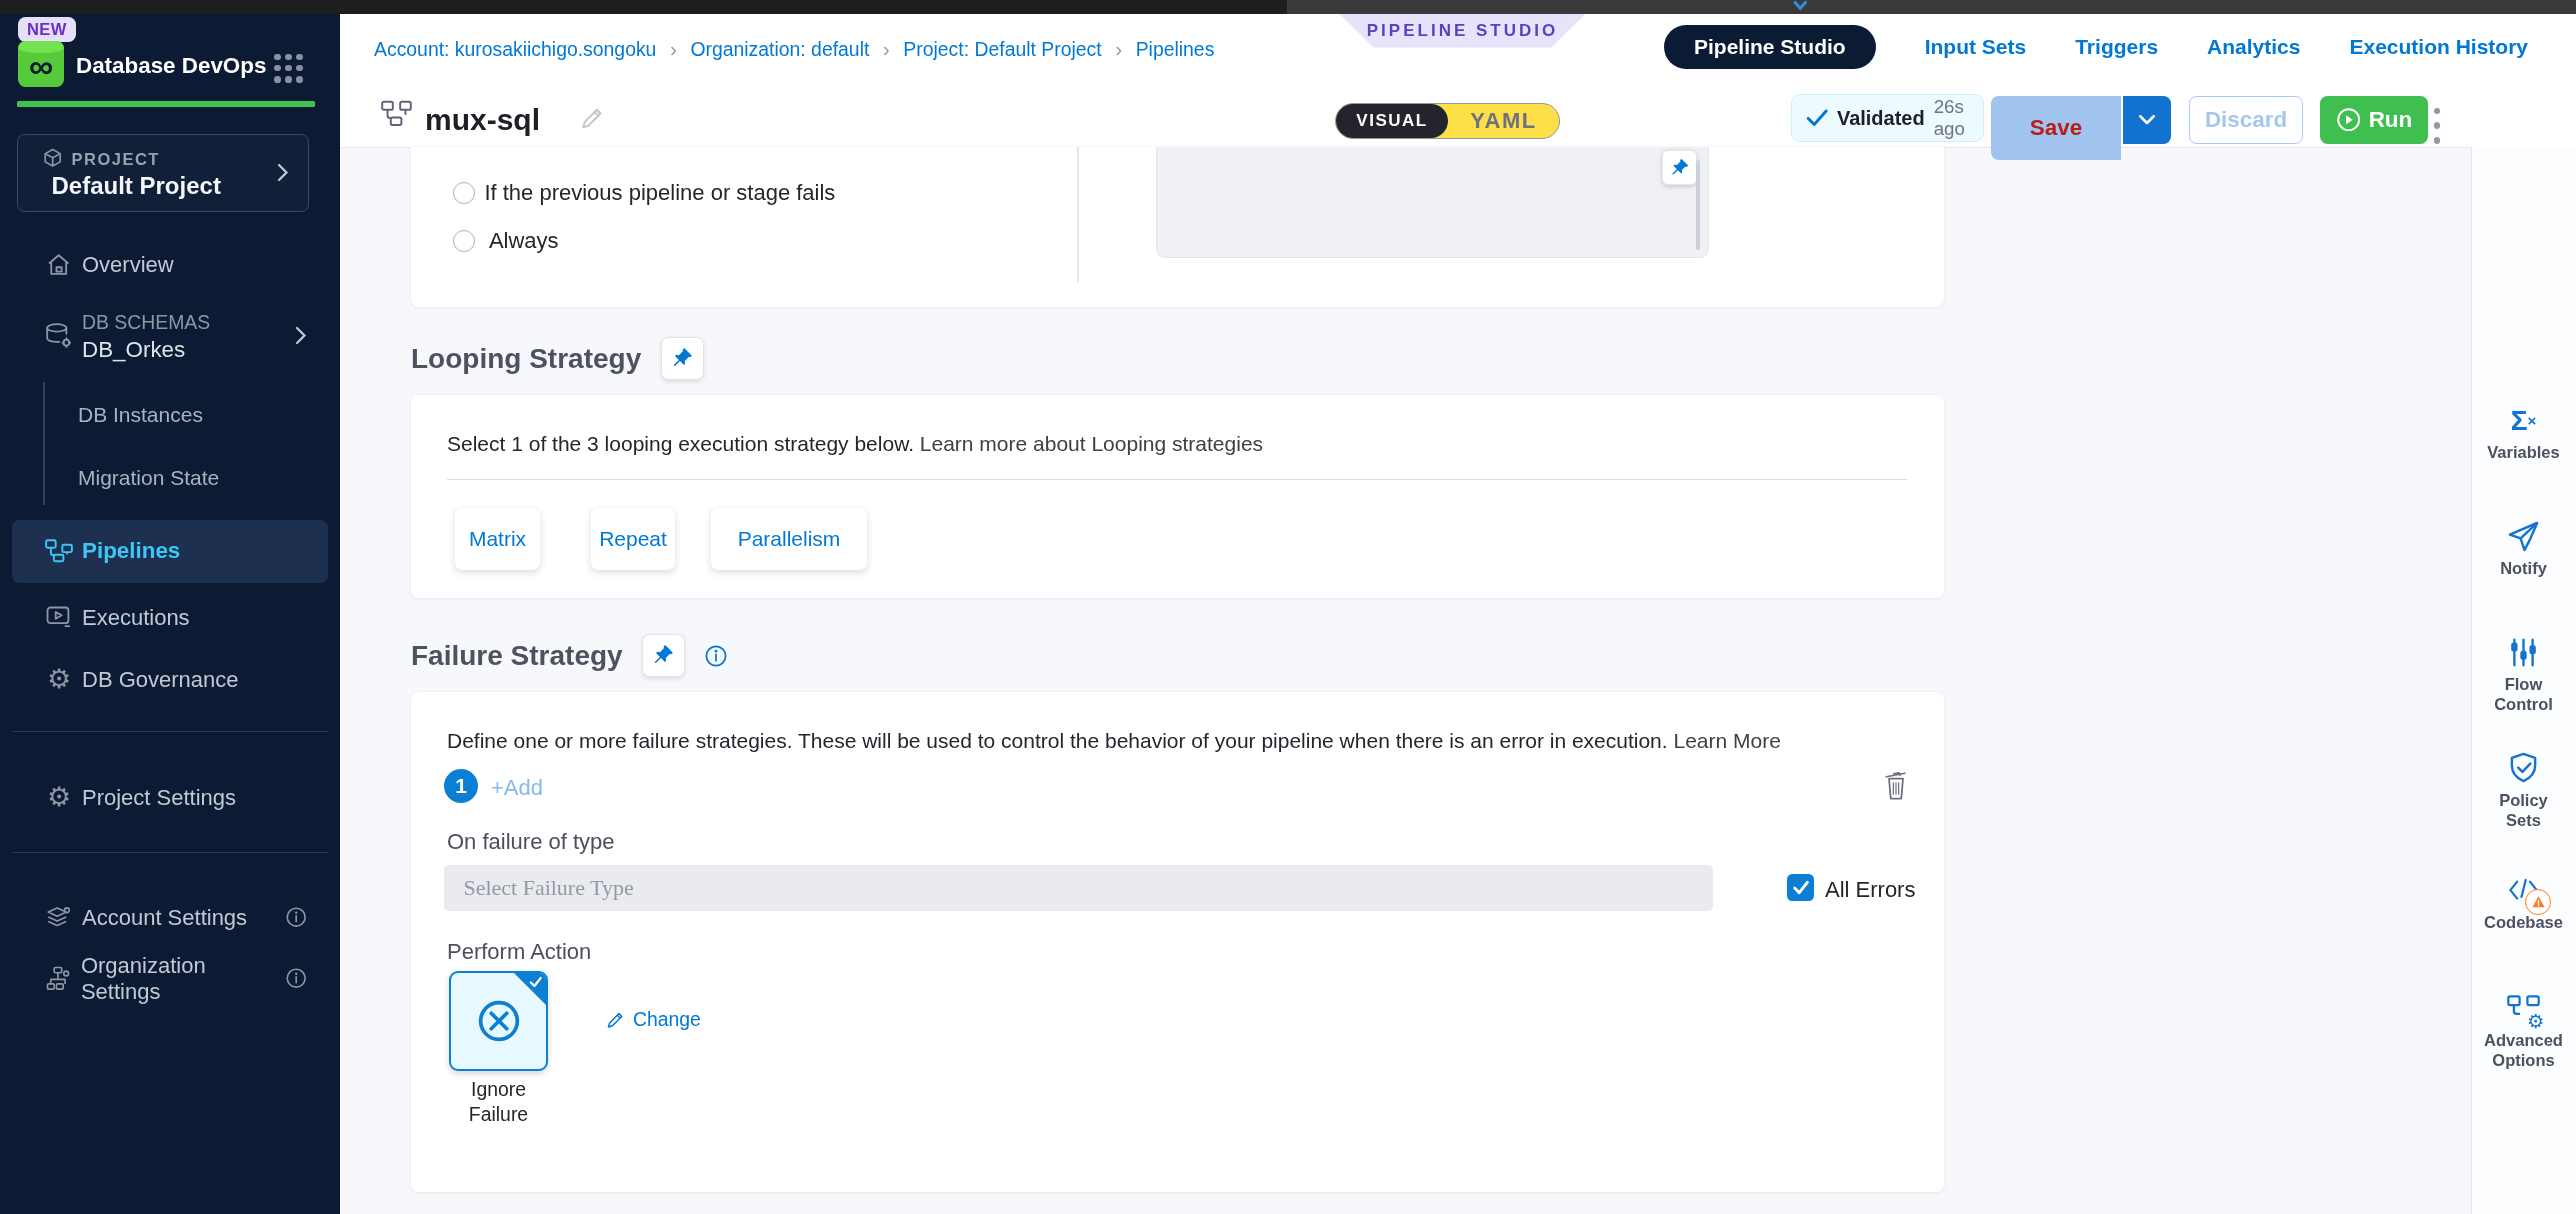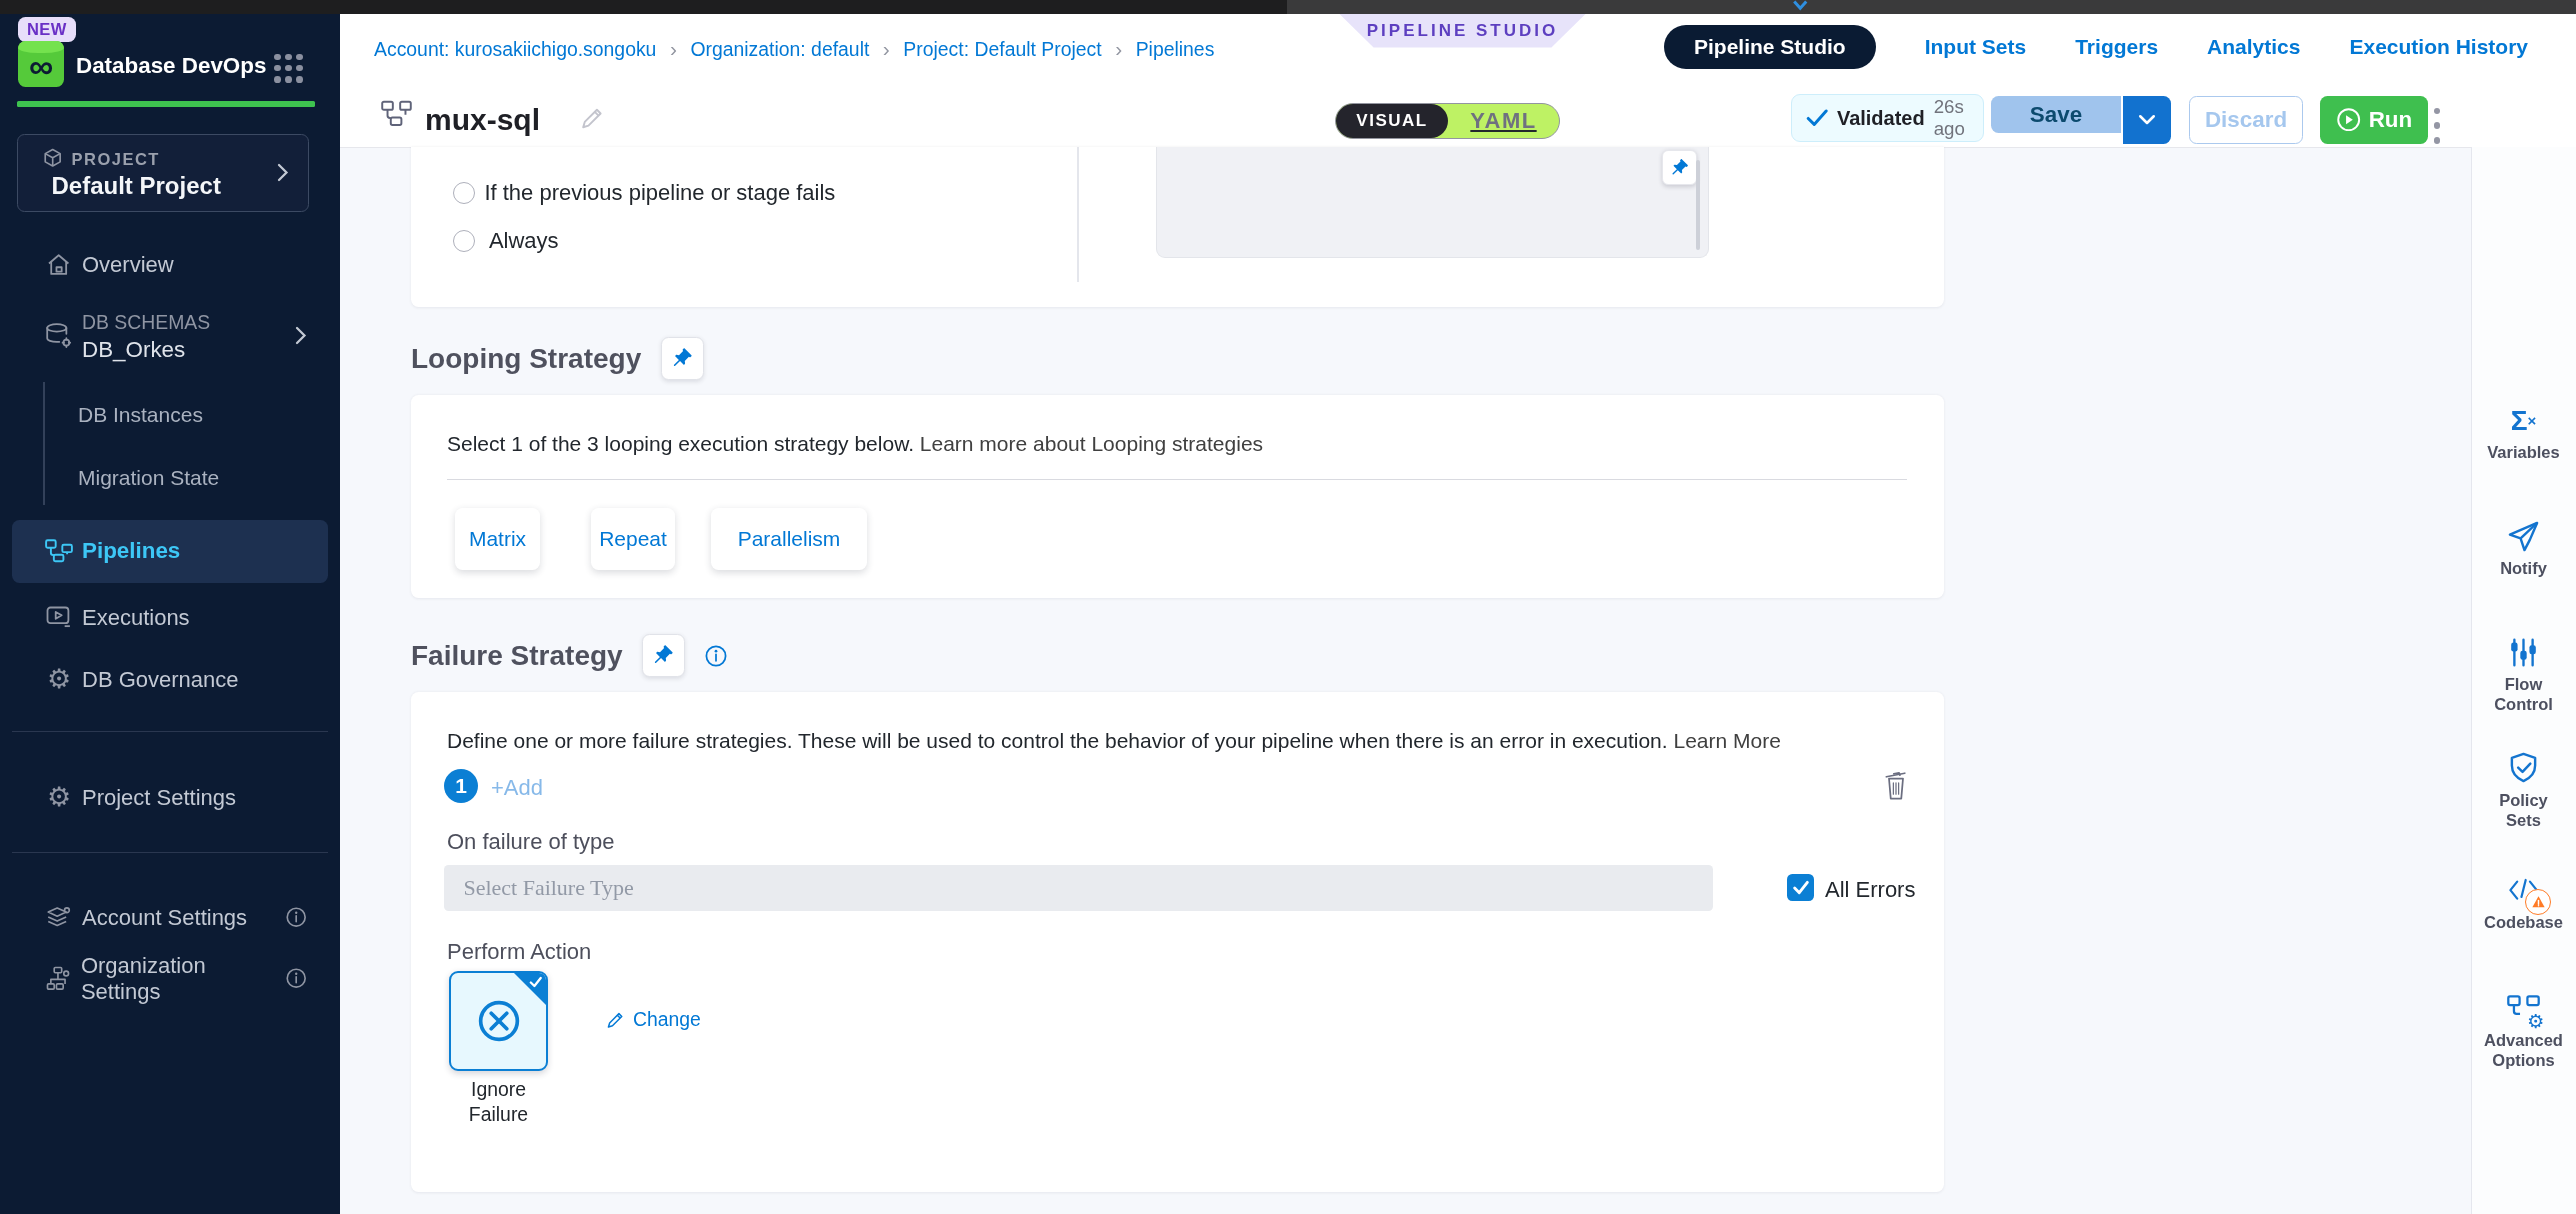--- a/index.html
+++ b/index.html
@@ -48,30 +48,30 @@
           color:#5d3fc0;font-size:17px;font-weight:700;letter-spacing:3px;}
   .tabs{top:25.4px;right:48px;display:flex;align-items:center;gap:49px;}
   .tab{color:#0278d5;font-size:21px;font-weight:600;white-space:nowrap;}
   .tab-active{background:#0a1b33;color:#fff;font-size:21px;font-weight:600;
               padding:9.7px 30px;border-radius:22.4px;white-space:nowrap;}
   
   .titlebar{left:340px;top:83px;width:2236px;height:64px;background:#fff;border-bottom:1.5px solid #e6e7ec;}
   .pipe-ic{left:381px;top:100px;color:#5f6379;}
   .pipename{left:425px;top:103px;font-size:30px;font-weight:700;color:#1f2026;}
   .pencil{color:#c3c4cd;}
-  .toggle{left:1335px;top:103px;height:34px;display:flex;border:1.5px solid #93959f;border-radius:19.4px;overflow:hidden;background:#bef264;text-decoration:underline;}
+  .toggle{left:1335px;top:103px;height:34px;display:flex;border:1.5px solid #93959f;border-radius:19.4px;overflow:hidden;background:#fde047;}
   .tg-visual{width:112px;background:#24242c;color:#fff;display:flex;align-items:center;justify-content:center;
              font-size:17px;font-weight:700;letter-spacing:1.5px;border-radius:0 17px 17px 0;}
   .tg-yaml{width:111px;color:#6f7180;display:flex;align-items:center;justify-content:center;
            font-size:22px;font-weight:700;letter-spacing:1.5px;}
   .validated{left:1791px;top:94px;width:193px;height:48px;background:#edfbff;border:1.5px solid #cdeefb;border-radius:9px;
              display:flex;align-items:center;gap:9px;padding-left:13.5px;box-sizing:border-box;}
   .val-tx{font-size:20px;font-weight:700;color:#1f2026;}
   .val-time{font-size:18.7px;color:#71737c;}
-  .btn-save{left:1991px;top:96px;width:130px;height:37px;background:#a0c4ed;color:#0c4a6e;
+  .btn-save{left:1991px;top:96px;width:130px;height:64px;background:#a0c4ed;color:#b91c1c;
             border-radius:7.5px 0 0 7.5px;display:flex;align-items:center;justify-content:center;
             font-size:22.4px;font-weight:600;}
   .btn-caret{left:2123px;top:96px;width:48px;height:48px;background:#1272cf;border-radius:0 7.5px 7.5px 0;
              display:flex;align-items:center;justify-content:center;color:#fff;}
   .btn-discard{left:2189px;top:96px;width:114px;height:48px;background:#fff;border:1.5px solid #abc9ee;
                border-radius:7.5px;display:flex;align-items:center;justify-content:center;
                color:#a5c7ee;font-size:22.4px;font-weight:600;box-sizing:border-box;}
   .btn-run{left:2320px;top:96px;width:108px;height:48px;background:#3fbf4f;border-radius:7.5px;
            display:flex;align-items:center;justify-content:center;gap:7.5px;color:#fff;
            font-size:22.4px;font-weight:700;}

